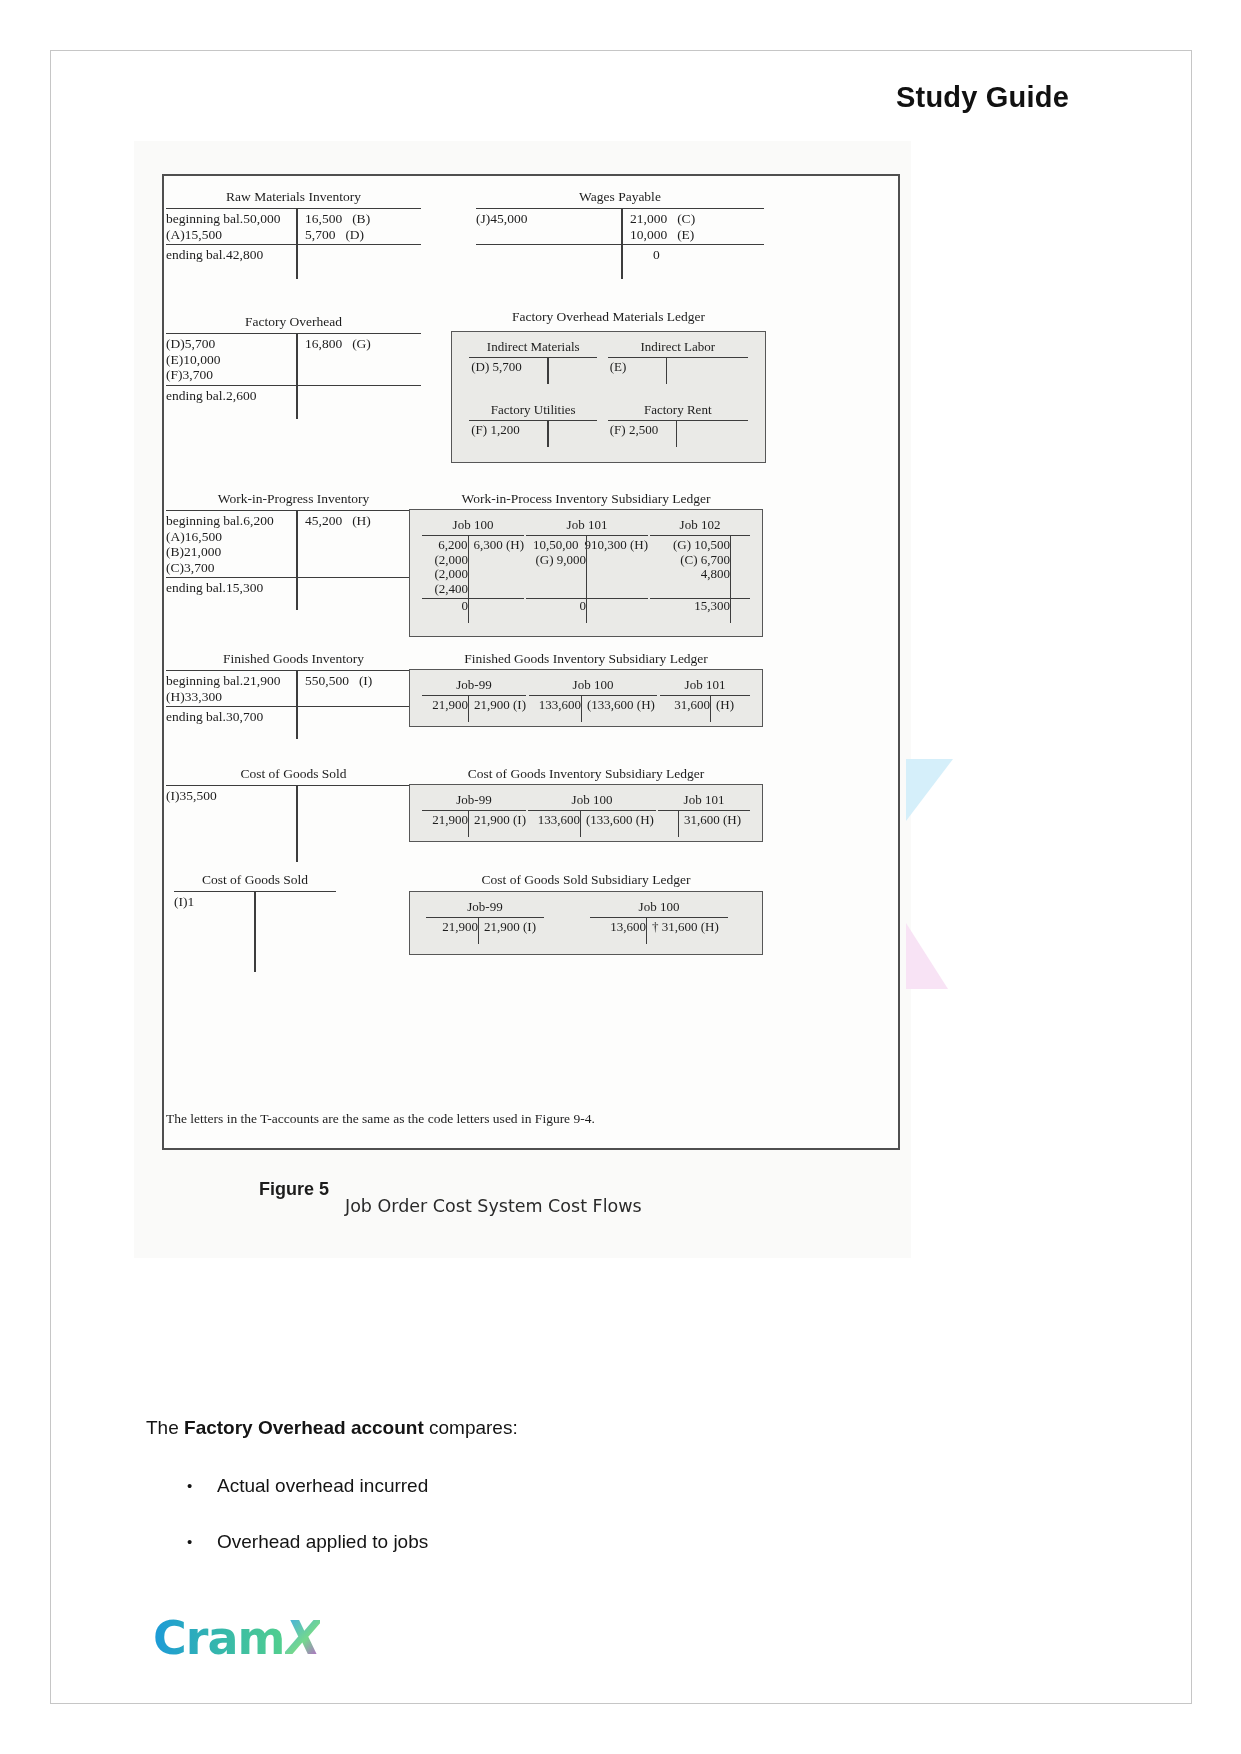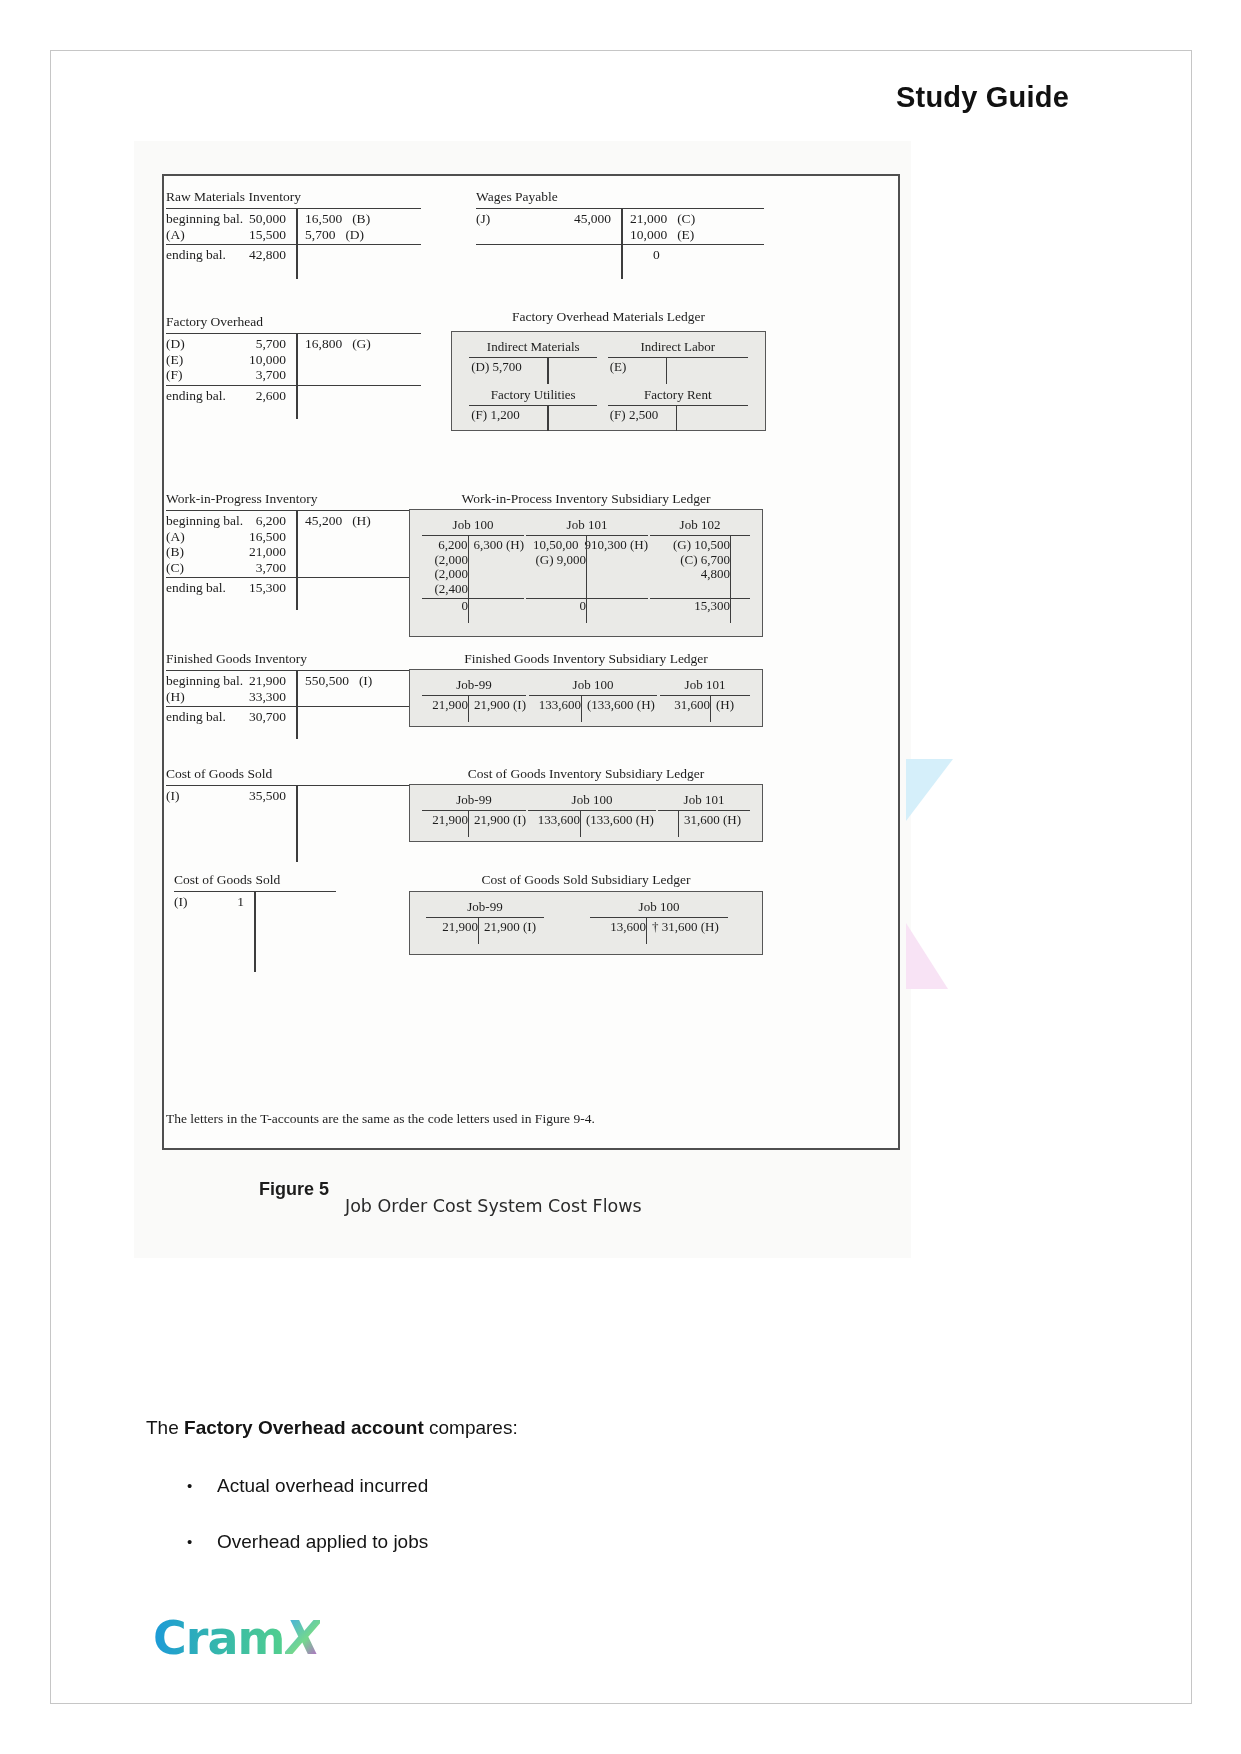--- a/index.html
+++ b/index.html
@@ -12,26 +12,26 @@
   .hdr-title { position:absolute; left:845px; top:30px; font:bold 29px "Liberation Sans", sans-serif;
                color:#111; letter-spacing:0.2px; }
 
   
   .scan { position:absolute; left:83px; top:90px; width:777px; height:1117px; background:#fafaf9; }
   .figbox { position:absolute; left:111px; top:123px; width:734px; height:972px;
             border:2px solid #4f4f4f; background:#fdfdfc; }
 
   
   .ta { position:absolute; font:13.5px "Liberation Serif", serif; color:#1d1d1d; }
-  .ta-title { text-align:left; margin-bottom:3px; white-space:nowrap; }
+  .ta-title { text-align:center; margin-bottom:3px; white-space:nowrap; }
   .ta-body { position:relative; border-top:1.6px solid #3d3d3d; padding-top:2px; }
   .ta-body::before { content:""; position:absolute; top:0; left:var(--dx); width:1.6px;
                      background:#3d3d3d; height:calc(100% + var(--vext,14px)); }
   .tr { display:flex; align-items:baseline; line-height:15.5px; }
-  .tr .d { width:var(--dx); display:flex; justify-content:space-between; padding-right:10px; box-sizing:border-box; }
+  .tr .d { width:var(--dx); display:flex; padding-right:4px; box-sizing:border-box; }
   .tr .c { flex:1; display:flex; padding-left:9px; gap:10px; }
   .val, .lab { white-space:nowrap; }
   .ta .rule { border-top:1.6px solid #3d3d3d; margin:2px 0; }
 
   
   .ltitle { position:absolute; text-align:center; font:13.5px "Liberation Serif", serif;
             color:#1d1d1d; white-space:nowrap; }
   .lbox { position:absolute; background:#eaeae7; border:1.6px solid #575757;
           display:flex; justify-content:space-between; padding:7px 12px 9px; box-sizing:border-box; }
   .lbox.grid2 { flex-wrap:wrap; row-gap:12px; justify-content:space-around; }
@@ -186,21 +186,21 @@
         <span class="d">
             <span class="lab">ending bal.</span>
             <span class="val">2,600</span>
           </span>
         <span class="c"></span>
       </div>
     </div>
   </div>
 
   <div class="ltitle" style="left:400px;top:258px;width:315px">Factory Overhead Materials Ledger</div>
-  <div class="lbox grid2" style="left:400px;top:280px;width:315px;height:100px">
+  <div class="lbox grid2" style="left:400px;top:280px;width:315px;height:132px">
     <div class="mini" style="width:128px;--mdx:78px">
       <div class="mini-title">Indirect Materials</div>
       <div class="mini-body">
         <div class="mr">
             <span class="md left">(D)  5,700</span>
             <span class="mc"></span>
           </div>
         <div class="mr">
             <span class="md"></span>
           </div>

